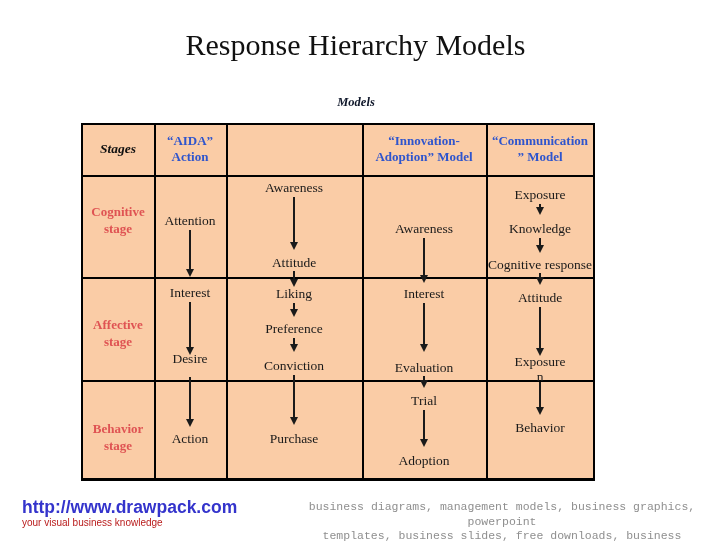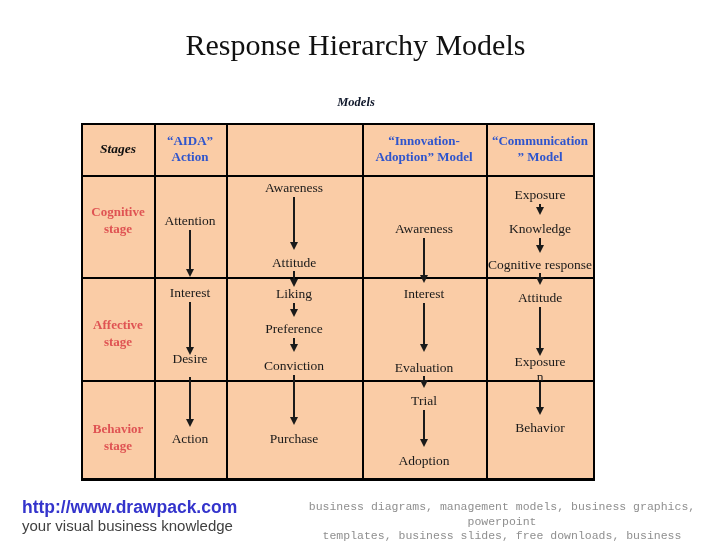--- a/index.html
+++ b/index.html
@@ -27,21 +27,21 @@
 
   
   .arrow{position:absolute;width:2px;background:#1a1a1a;}
   .arrow::after{content:"";position:absolute;left:-3px;bottom:-8px;width:0;height:0;
        border:4px solid transparent;border-top:8px solid #1a1a1a;border-bottom:none;}
 
   
   .link{position:absolute;left:22px;top:497px;font-family:"Liberation Sans",sans-serif;
         font-size:17.5px;font-weight:bold;color:#3434CC;text-decoration:none;text-align:right;}
   .tagline{position:absolute;left:22px;top:517px;font-family:"Liberation Sans",sans-serif;
-        font-size:15px;color:#404040;}
+        font-size:10px;color:#b91c1c;}
   .description{position:absolute;left:277px;top:500px;width:450px;
         font-family:Liberation Mono, monospace;font-size:11.5px;line-height:14.5px;
         color:#8F8F8F;white-space:pre-line;text-align:center;}
 </style>
 </head>
 <body>
 
 <div class="screen">
 
   <div class="title">Response Hierarchy Models</div>

